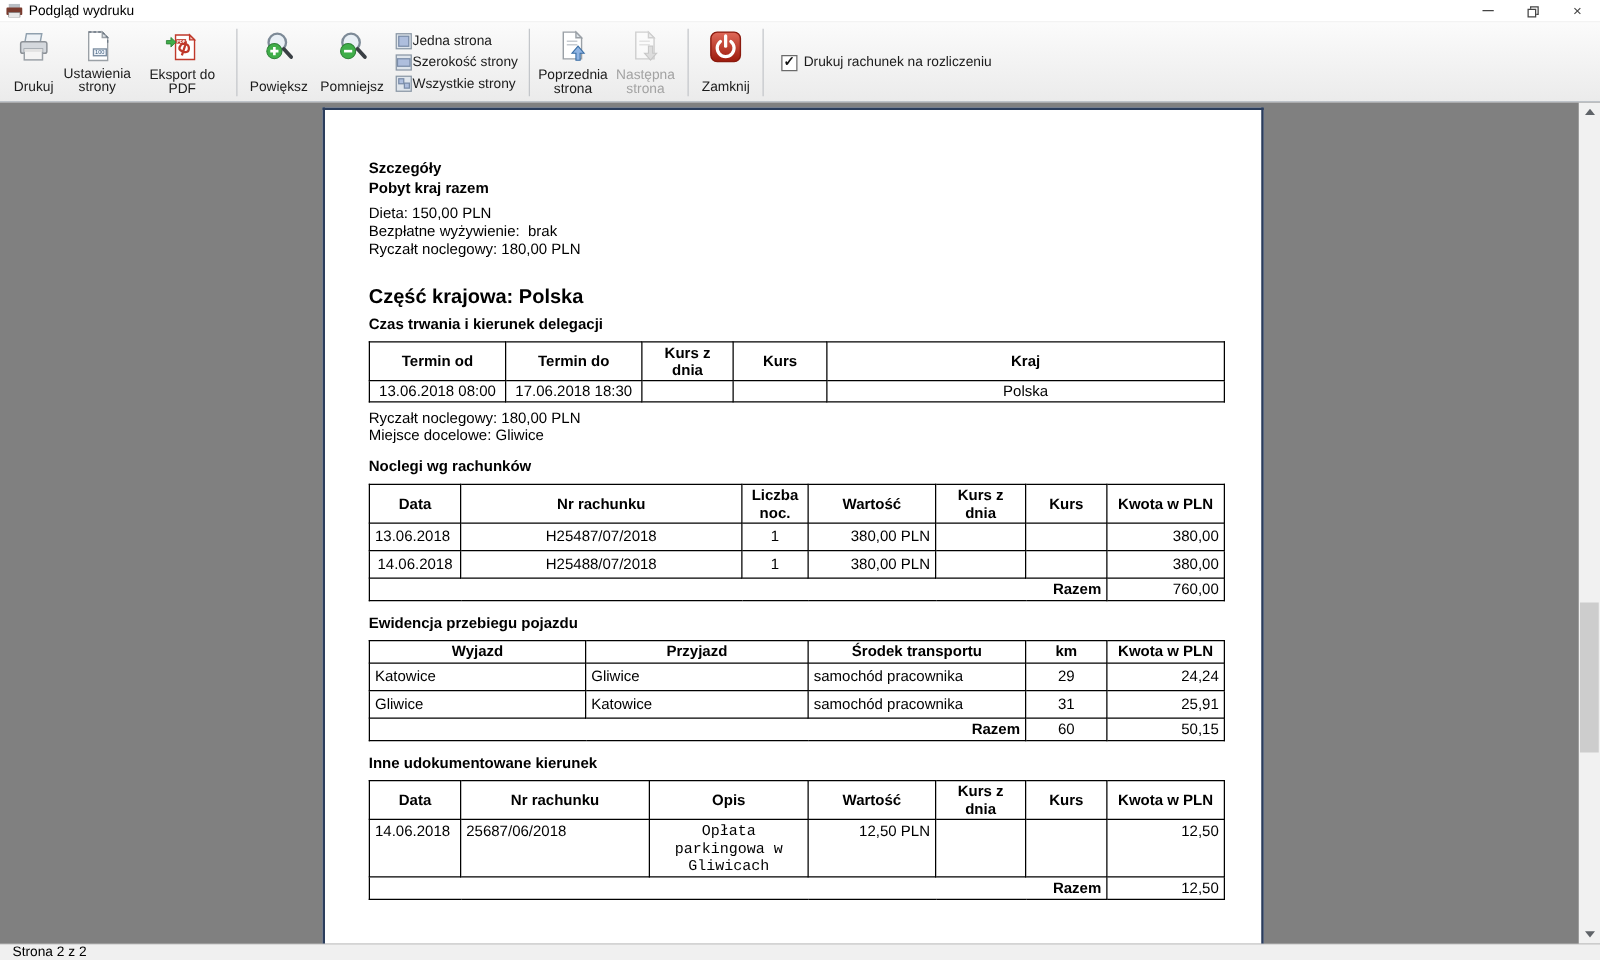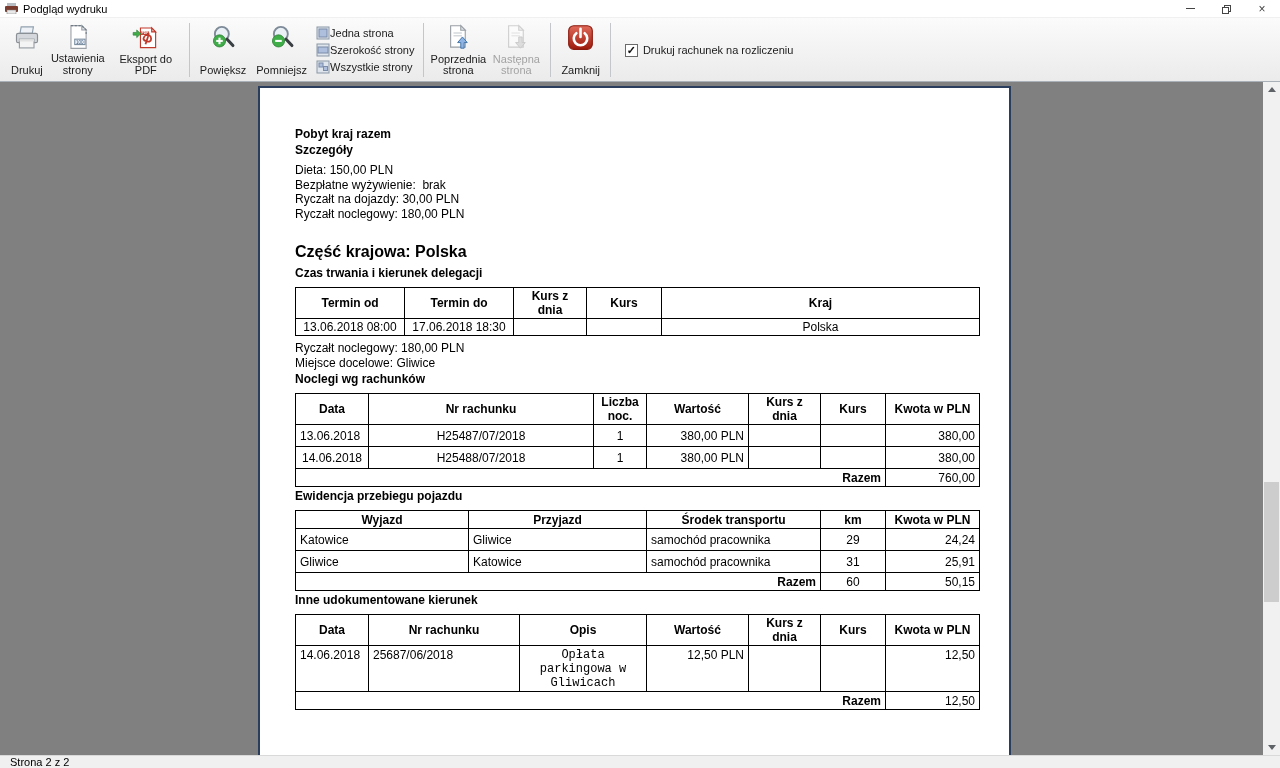--- a/index.html
+++ b/index.html
@@ -50,21 +50,21 @@
   .tri-down { width:0; height:0; border-left:4px solid transparent; border-right:4px solid transparent;
     border-top:5px solid #5f6368; }
   .sb-thumb { position:absolute; left:1px; width:15px; top:400px; height:120px; background:#cdcdcd; }
 
   
   .doc { padding:38px 30px 0 35px; color:#000; }
   .h-sm { font-weight:bold; font-size:12px; line-height:16px; }
   .intro { margin-top:5px; }
   .line { font-size:12px; line-height:14.5px; white-space:pre-wrap; }
   .h-lg { margin-top:21px; font-size:16px; line-height:20px; font-weight:bold; }
-  .tbl-title { font-weight:bold; font-size:12px; line-height:15px; margin-top:2px; margin-bottom:6px; }
+  .tbl-title { font-weight:bold; font-size:12px; line-height:15px; margin-top:10px; margin-bottom:6px; }
   .tbl-title.tight { margin-top:4px; }
   .mid { margin-top:5px; }
   table.doc-tbl { border-collapse:collapse; table-layout:fixed; width:684px; font-size:12px; }
   .doc-tbl th, .doc-tbl td { border:1px solid #000; padding:1px 4px; overflow:hidden; }
   .doc-tbl th { font-weight:bold; text-align:center; vertical-align:middle; }
   .doc-tbl td { vertical-align:middle; }
   .doc-tbl thead tr { height:18px; }
   .t2 thead tr { height:28px; }
   .t4 thead tr { height:27px; }
   .t1 tbody tr.body { height:17px; }
@@ -247,26 +247,25 @@
 
   <div class="cb-wrap">
     <span class="cb" data-checked="true"></span>
     <span class="cb-lbl">Drukuj rachunek na rozliczeniu</span>
   </div>
 </div>
 
 <div class="main">
   <div class="page">
     <div class="doc">
+      <div class="h-sm">Szczegóły</div>
       <div class="h-sm">Pobyt kraj razem</div>
-      <div class="h-sm">Szczegóły</div>
       <div class="intro">
         <div class="line">Dieta: 150,00 PLN</div>
         <div class="line">Bezpłatne wyżywienie:  brak</div>
-        <div class="line">Ryczałt na dojazdy: 30,00 PLN</div>
         <div class="line">Ryczałt noclegowy: 180,00 PLN</div>
       </div>
 
       <div class="h-lg">Część krajowa: Polska</div>
 
       <div class="tbl-title tight">Czas trwania i kierunek delegacji</div>
       <table class="doc-tbl t1">
           <thead>
             <tr>
               <th style="width: 109px;">Termin od</th>

